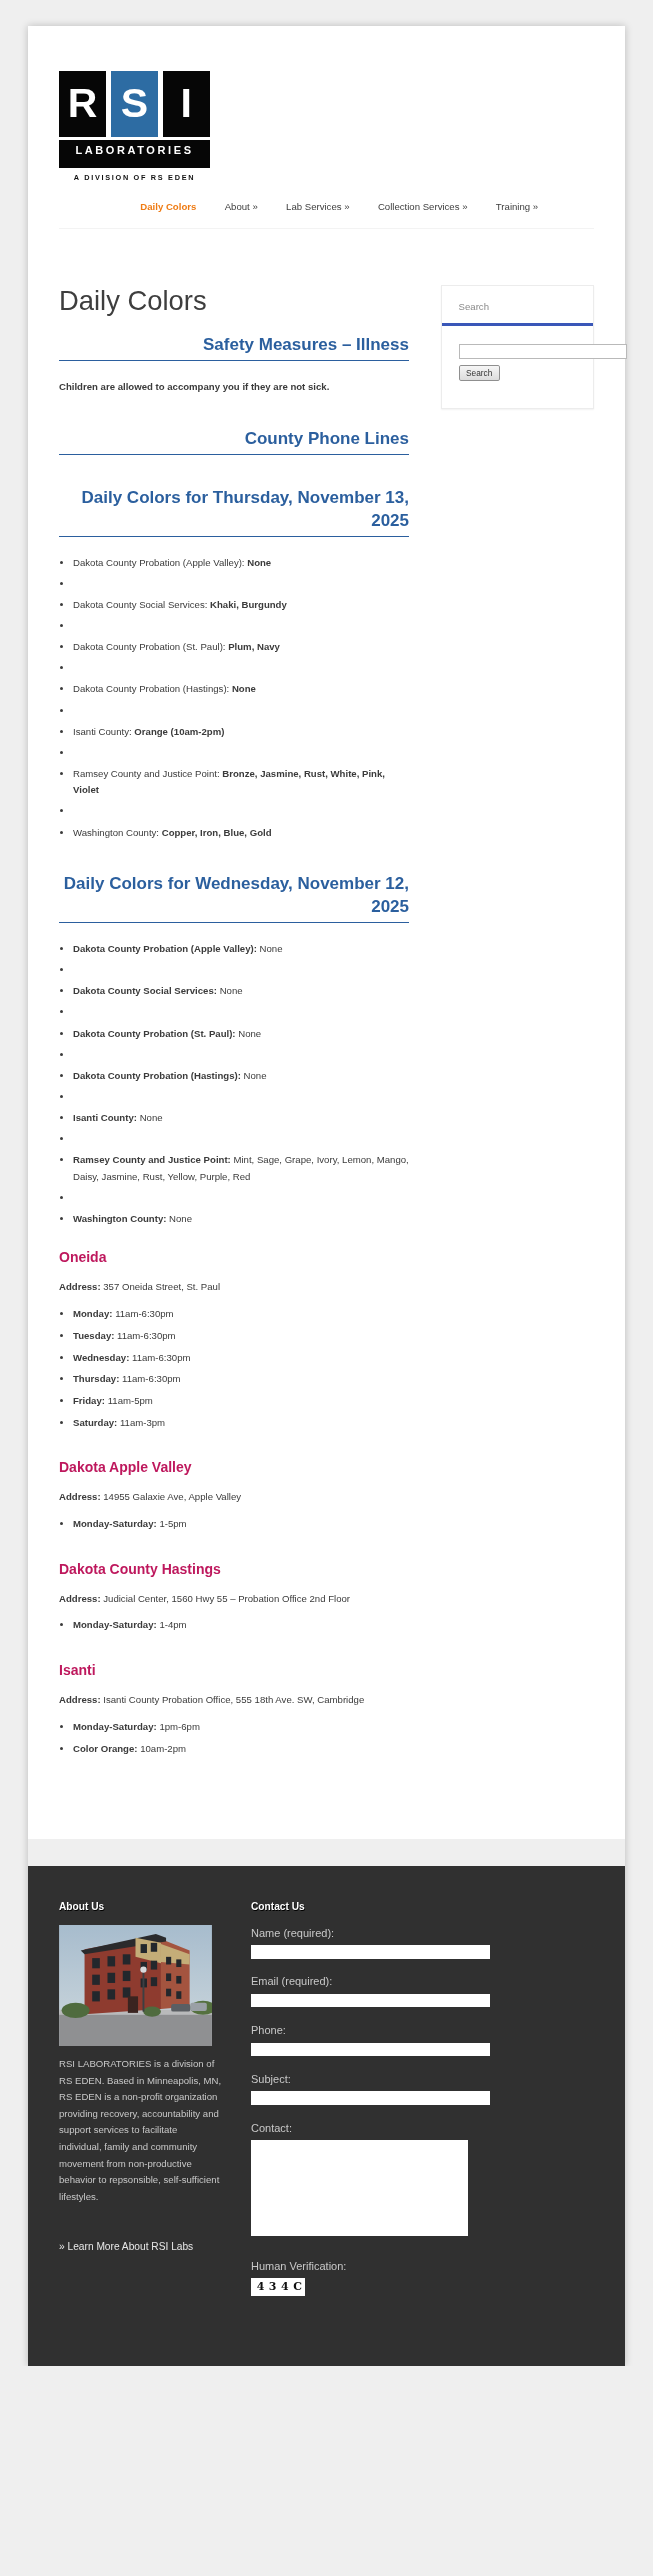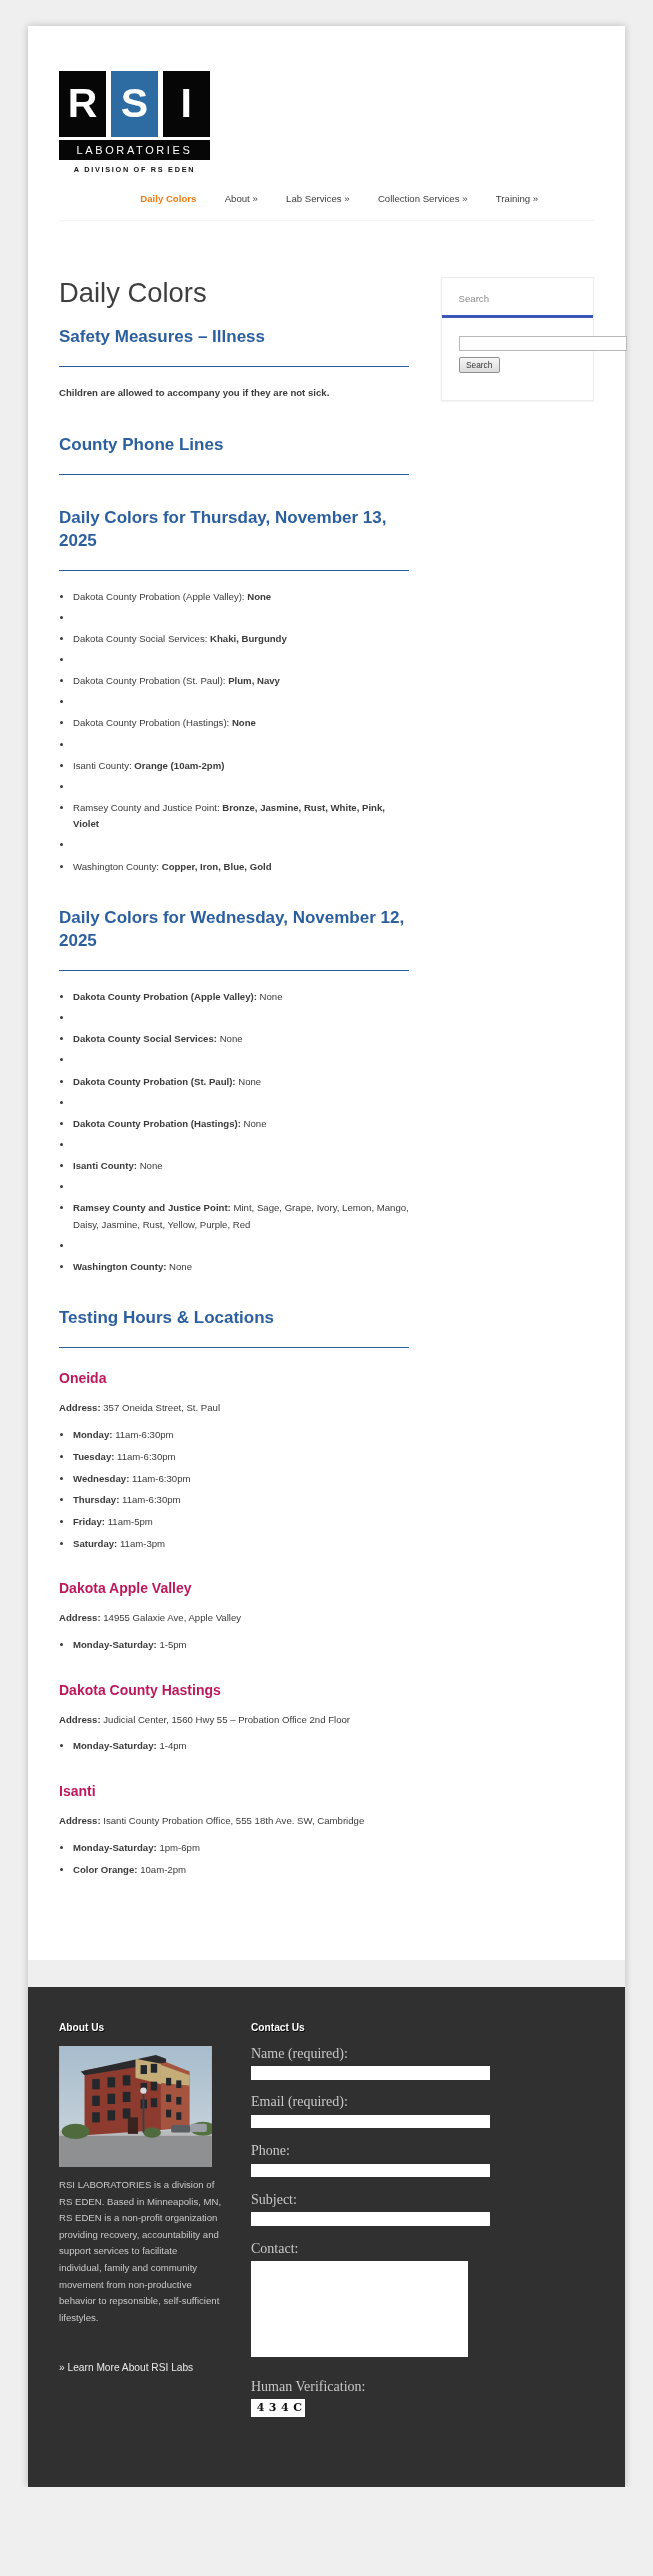--- a/index.html
+++ b/index.html
@@ -15,38 +15,38 @@
 
   
   .site-header { padding-top:45px; }
   .logo { width:151px; cursor:pointer; }
   .logo-blocks { display:flex; gap:4.5px; height:66px; }
   .logo-block { flex:1; display:flex; align-items:center; justify-content:center;
     color:#fff; font-weight:bold; font-size:41px; line-height:1;
     font-family:"Liberation Sans","DejaVu Sans",sans-serif; }
   .logo-block.black { background:#060606; }
   .logo-block.blue  { background:#2d6ca3; }
-  .logo-word { background:#060606; color:#fff; font-weight:normal; font-size:11px;
-    letter-spacing:2.6px; text-align:center; height:20px; line-height:20px; margin-top:3.2px; }
+  .logo-word { background:#060606; color:#fff; font-weight:bold; font-size:11px;
+    letter-spacing:2.6px; text-align:center; height:28px; line-height:20px; margin-top:3.2px; }
   .logo-tagline { font-size:7.3px; font-weight:bold; letter-spacing:1.7px;
     color:#121212; text-align:center; margin-top:5.7px; }
 
   .topnav { text-align:center; margin-top:19px; padding-bottom:15.3px; border-bottom:0.6px solid #f3f3f3; }
   .topnav a { text-decoration:none; color:#404040; font-size:9.6px; margin-left:25.5px; cursor:pointer; }
   .topnav a.active { color:#ef7b13; font-weight:bold; }
 
   
   .content { display:flex; padding:56px 0 77px; }
   .main-col { width:350px; }
   .side-col { width:153px; margin-left:auto; }
 
   h1.page-title { font-size:27.4px; font-weight:normal; color:#3e3e3e; margin:0 0 16.6px; letter-spacing:0; }
 
   h2.section-heading { font-size:17px; line-height:23px; font-weight:bold; color:#2b5f9e;
-    margin:31px 0 0; padding-bottom:18px; border-bottom:1.3px solid #2b5f9e; }
+    margin:31px 0 0; padding-bottom:4px; border-bottom:1.3px solid #2b5f9e;text-align:right; }
   h2.section-heading.first { margin-top:0; }
 
   p.bold-text { font-size:9.6px; font-weight:bold; color:#3b3b3b; line-height:16.6px; margin:18px 0 0; }
 
   ul.bullets { margin:18px 0 0; padding-left:14px; }
   ul.bullets li { font-size:9.6px; line-height:16.6px; margin-bottom:4.5px; min-height:16.6px; }
   .phone-list .lbl { font-weight:bold; }
   .phone-list a { color:#5e97cf; text-decoration:none; cursor:pointer; }
   .day-list.values-bold .val { font-weight:bold; }
   .day-list.labels-bold .lbl { font-weight:bold; }
@@ -74,21 +74,21 @@
   .site-footer { background:#303030; padding:33px 31px 70px; display:flex;
     color:#c8c8c8; font-size:9.6px; line-height:16.6px; }
   .f-about { width:163px; }
   .f-contact { width:239px; margin-left:29px; }
   h4.f-head { color:#fff; font-size:10.2px; font-weight:bold; margin:0 0 9px; text-shadow:0.6px 0.6px 0.6px #000; }
   .about-photo { width:153px; height:121px; display:block; }
   .about-text { margin:10.2px 0 0; }
   a.f-link { display:inline-block; color:#e8e8e8; font-size:10.2px; line-height:14px;
     text-decoration:none; margin-top:35px; max-width:137px; cursor:pointer; }
 
-  .f-contact label { display:block; font-size:14px; color:#c8c8c8; margin:11.5px 0 3.8px;font-family:Liberation Serif, serif; }
+  .f-contact label { display:block; font-size:11px; color:#c8c8c8; margin:11.5px 0 3.8px; }
   .f-contact label.firstlbl { margin-top:0; }
   .f-contact input[type=text] { width:239px; height:13.4px; border:none; background:#fff; padding:1.3px 3.8px; }
   .f-contact textarea { width:217px; height:96px; border:none; background:#fff; resize:none; display:block; }
   .hv-label { margin-top:22px !important; }
   .captcha { width:54px; height:18px; background:#fff; color:#111;
     font-family:"DejaVu Serif","Liberation Serif",serif; font-weight:bold; font-size:11px;
     letter-spacing:4.5px; line-height:18px; padding-left:5.7px; }
 </style>
 </head>
 <body>
@@ -153,21 +153,20 @@
             <li><span class="lbl"></span> <span class="val"></span></li>
             <li><span class="lbl">Dakota County Probation (Hastings):</span> <span class="val">None</span></li>
             <li><span class="lbl"></span> <span class="val"></span></li>
             <li><span class="lbl">Isanti County:</span> <span class="val">None</span></li>
             <li><span class="lbl"></span> <span class="val"></span></li>
             <li><span class="lbl">Ramsey County and Justice Point:</span> <span class="val">Mint, Sage, Grape, Ivory, Lemon, Mango, Daisy, Jasmine, Rust, Yellow, Purple, Red</span></li>
             <li><span class="lbl"></span> <span class="val"></span></li>
             <li><span class="lbl">Washington County:</span> <span class="val">None</span></li>
           </ul>
 
-        <h2 class="section-heading">Testing Hours &amp; Locations</h2>
 
         <h3 class="location-name first">Oneida</h3>
         <p class="address"><span class="lbl">Address:</span> <span>357 Oneida Street, St. Paul</span></p>
         <ul class="hours">
             <li><span class="lbl">Monday:</span> <span>11am-6:30pm</span></li>
             <li><span class="lbl">Tuesday:</span> <span>11am-6:30pm</span></li>
             <li><span class="lbl">Wednesday:</span> <span>11am-6:30pm</span></li>
             <li><span class="lbl">Thursday:</span> <span>11am-6:30pm</span></li>
             <li><span class="lbl">Friday:</span> <span>11am-5pm</span></li>
             <li><span class="lbl">Saturday:</span> <span>11am-3pm</span></li>

